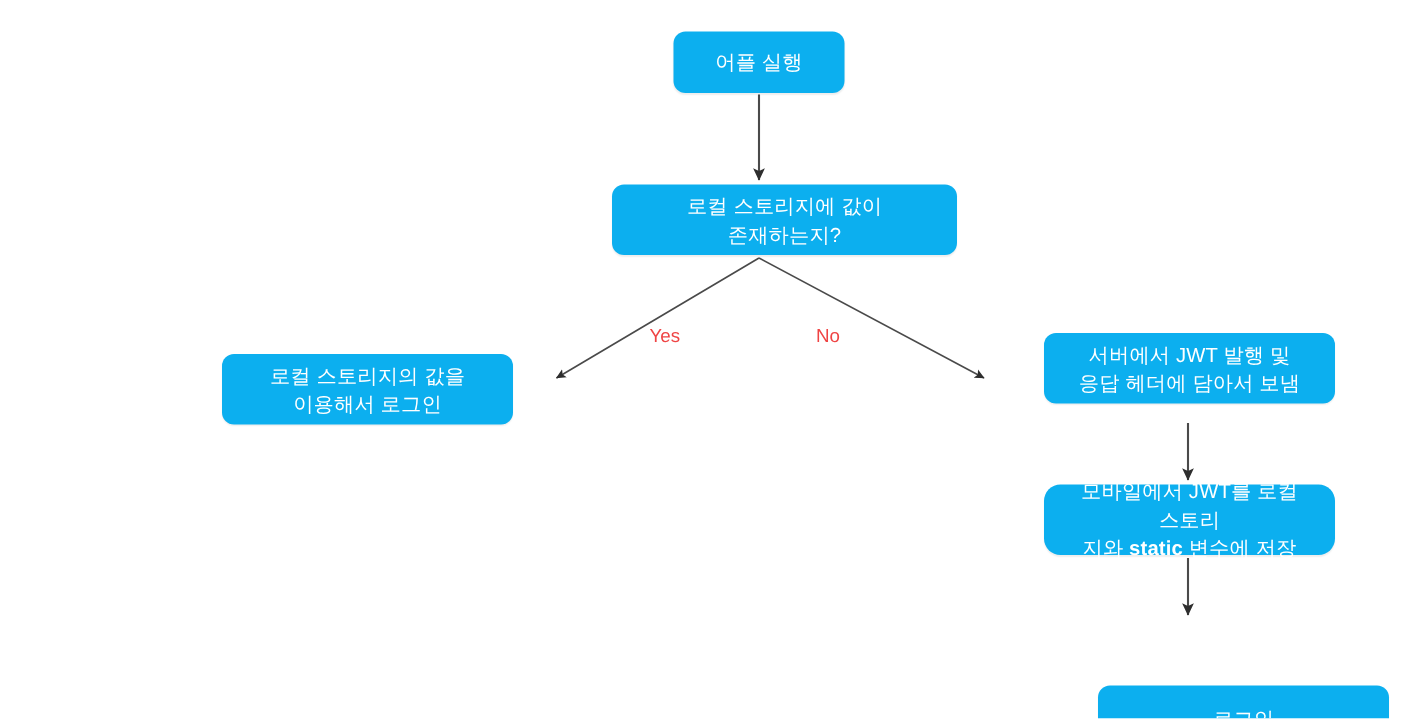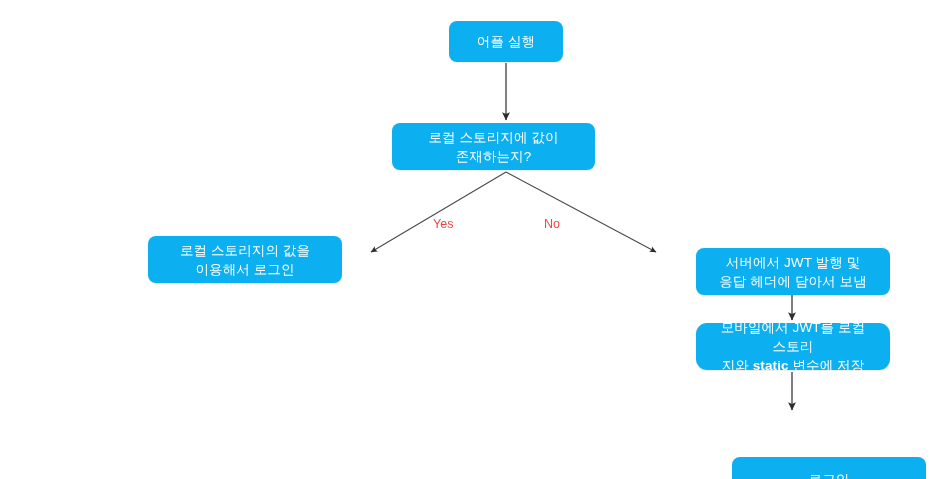--- a/index.html
+++ b/index.html
@@ -72,29 +72,29 @@
 
     <line x1="792" y1="282" x2="792" y2="320" stroke="#4a4a4a" stroke-width="1.4" marker-end="url(#arrowhead)"></line>
 
     <line x1="792" y1="372" x2="792" y2="410" stroke="#4a4a4a" stroke-width="1.4" marker-end="url(#arrowhead)"></line>
   </svg>
 
   <div class="node" id="node-app-start" style="left:449px; top:21px; width:114px; height:41px;">
     <span class="label">어플 실행</span>
   </div>
 
-  <div class="node" id="node-decision-local-storage" style="left:392px; top:123px; width:203px; height:47px;text-align:center;">
+  <div class="node" id="node-decision-local-storage" style="left:408px; top:123px; width:230px; height:47px;text-align:center;">
     <span class="label">로컬 스토리지에 값이<br>존재하는지?</span>
   </div>
 
   <div class="node" id="node-login-with-local" style="left:148px; top:236px; width:194px; height:47px;">
     <span class="label">로컬 스토리지의 값을<br>이용해서 로그인</span>
   </div>
 
-  <div class="node" id="node-server-issue-jwt" style="left:696px; top:248px; width:194px; height:47px;">
+  <div class="node" id="node-server-issue-jwt" style="left:696px; top:222px; width:194px; height:47px;">
     <span class="label">서버에서 JWT 발행 및<br>응답 헤더에 담아서 보냄</span>
   </div>
 
   <div class="node" id="node-mobile-store-jwt" style="left:696px; top:323px; width:194px; height:47px;border-radius:11px;">
     <span class="label">모바일에서 JWT를 로컬 스토리<br>지와 <b>static</b> 변수에 저장</span>
   </div>
 
   <div class="node" id="node-login-done" style="left:732px; top:413px; width:194px; height:44px;margin-top:44px;">
     <span class="label">로그인</span>
   </div>

